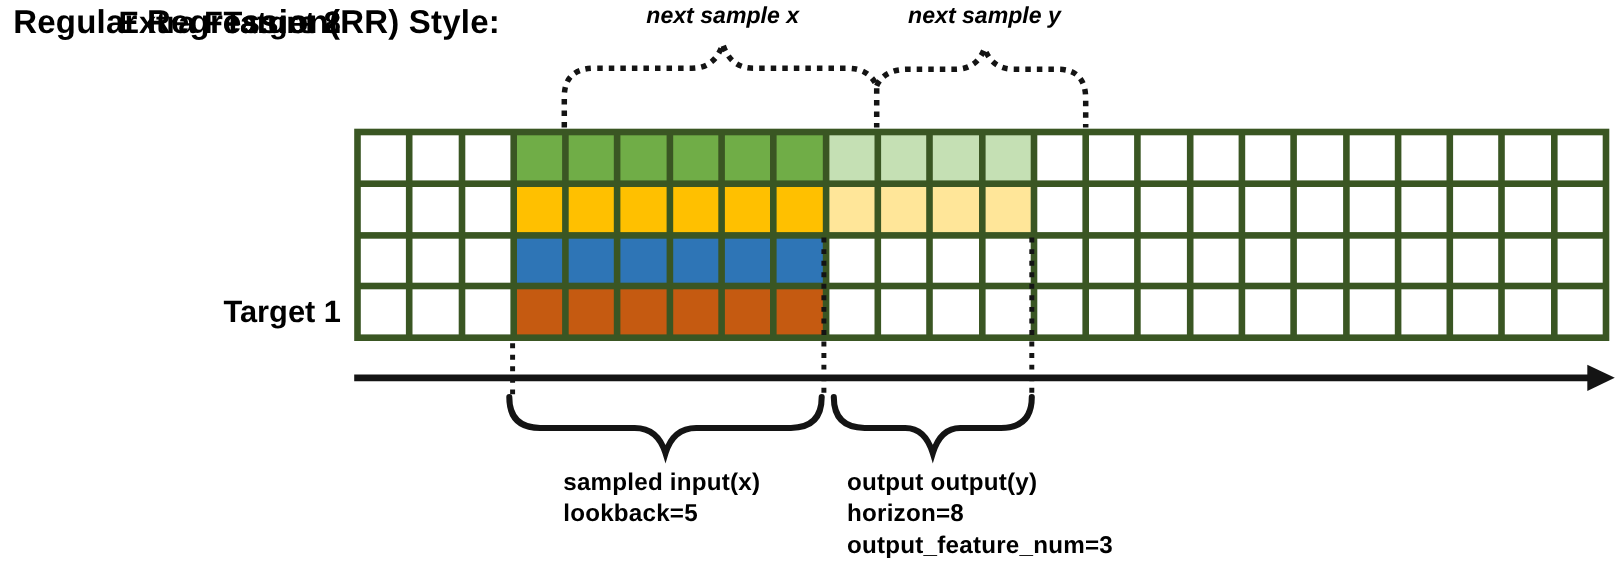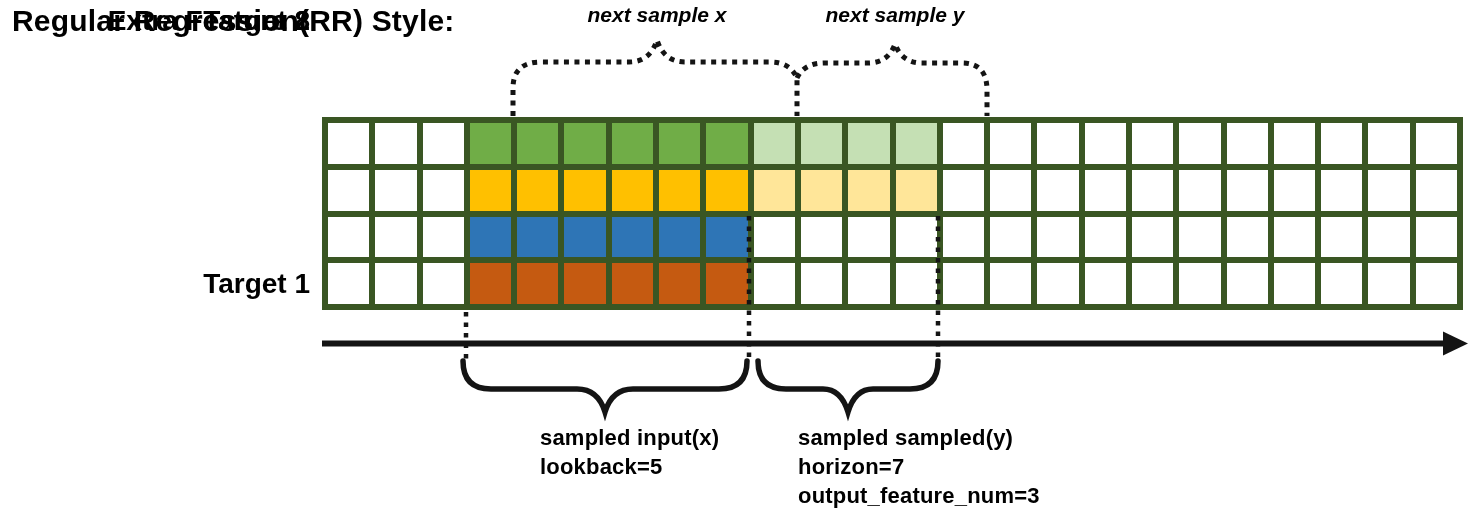--- a/index.html
+++ b/index.html
@@ -46,21 +46,20 @@
     font-size:28px;font-weight:700;line-height:30px;
   }
   .overlay{
     position:absolute;left:0;top:0;width:1476px;height:516px;
     pointer-events:none;
   }
   .callout{
     position:absolute;top:423px;
     font-size:22px;font-weight:600;line-height:29px;
     letter-spacing:0.2px;
-    margin-left:28px;
   }
   .callout-input{left:512px;}
   .callout-output{left:770px;}
 </style>
 </head>
 <body>
 
 <div class="canvas">
 
   <div class="title">Regular Regression(RR) Style:</div>
@@ -189,18 +188,18 @@
 
     <path d="M 758 361 Q 758 389 786 389 L 823 389 Q 841 389 848 412 Q 855 389 873 389 L 910 389 Q 938 389 938 361" fill="none" stroke="#141414" stroke-width="5.5" stroke-linecap="round"></path>
   </svg>
 
   <div class="callout callout-input">
     <div>sampled input(x)</div>
     <div>lookback=5</div>
   </div>
 
   <div class="callout callout-output">
-    <div>sampled sampled(y)</div>
-    <div>horizon=7</div>
+    <div>output output(y)</div>
+    <div>horizon=8</div>
     <div>output_feature_num=3</div>
   </div>
 
 </div>
 
 </body></html>

